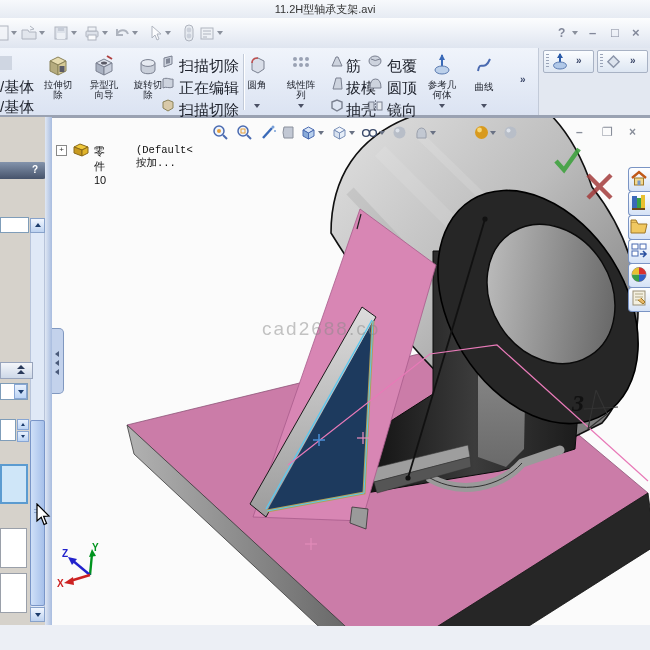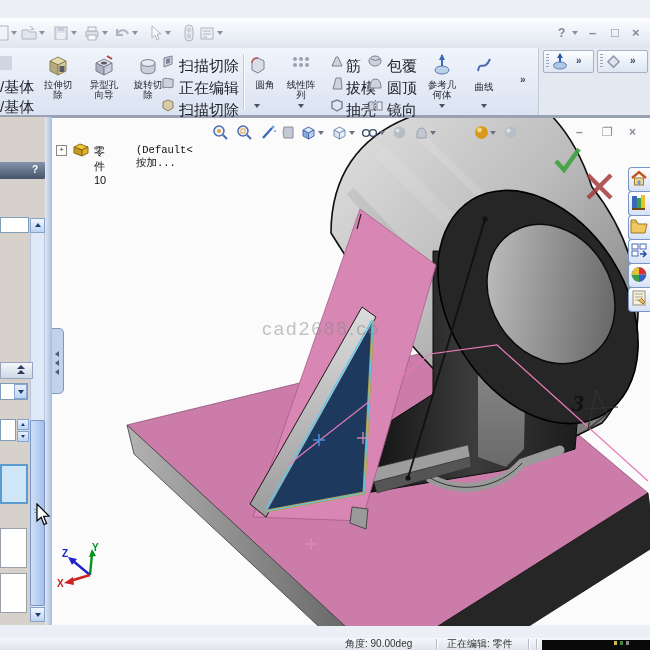--- a/index.html
+++ b/index.html
@@ -56,20 +56,23 @@
     border-top:none;border-radius:0 0 4px 4px;font-size:9.5px;color:#222;text-align:center;line-height:11px;}
   #statusbar{left:0;top:638px;width:650px;height:12px;background:linear-gradient(#f5f7fa,#e0e4eb);}
   .stattext{position:absolute;top:0;font-size:10px;color:#333;line-height:12px;white-space:nowrap;}
   .statsep{position:absolute;top:1px;width:1px;height:10px;background:#b4bac4;border-right:1px solid #fff;}
 </style>
 </head>
 <body>
 
 <div id="app">
 
+  <div id="titlebar" class="abs">
+    <span>11.2H型轴承支架.avi</span>
+  </div>
 
   <div id="stdbar" class="abs">
     <svg class="tbico" style="left:-6px" viewBox="0 0 18 18">
         <rect x="4" y="2" width="10" height="14" fill="#f2f4f8" stroke="#9aa0ac"></rect>
       </svg>
     <span class="caret" style="left:11px"></span>
     <svg class="tbico" style="left:20px" viewBox="0 0 18 18">
         <path d="M2,6 L8,6 L9,8 L16,8 L16,15 L2,15 Z" fill="#dfe3ea" stroke="#9aa0ac"></path>
         <path d="M10,2 L14,5 L10,6" fill="none" stroke="#9aa0ac"></path>
       </svg>
@@ -158,21 +161,21 @@
         <path d="M2,3 L7,1 L12,3 L12,9 L7,12 L2,9 Z" fill="#d8c9a8" stroke="#8a8258"></path>
       </svg>
     <div class="cmrowlab" style="left:179px;top:53px">扫描切除</div>
 
     <div class="vsep" style="left:243px"></div>
 
     <svg class="abs" style="left:248px;top:7px" width="20" height="20" viewBox="0 0 20 20">
         <path d="M4,8 Q4,3 10,3 L16,6 L16,14 L10,18 L4,15 Z" fill="#d9dee8" stroke="#7a8090"></path>
         <path d="M4,8 Q4,3 10,3" fill="none" stroke="#c05050" stroke-width="1.6"></path>
       </svg>
-    <div class="cmlabel" style="left:248px;top:32px;width:34px">圆角</div>
+    <div class="cmlabel" style="left:240px;top:32px;width:34px">圆角</div>
     <span class="cmcaret" style="left:254px;top:56px"></span>
 
     <svg class="abs" style="left:291px;top:8px" width="20" height="16" viewBox="0 0 20 16">
         <g fill="#9aa2b4">
           <circle cx="4" cy="3" r="2"></circle>
           <circle cx="10" cy="3" r="2"></circle>
           <circle cx="16" cy="3" r="2"></circle>
           <circle cx="4" cy="9" r="2"></circle>
           <circle cx="10" cy="9" r="2"></circle>
           <circle cx="16" cy="9" r="2"></circle>
@@ -537,26 +540,14 @@
     <div class="abs" style="left: 0px; top: 347px; width: 28px; height: 40px; border: 2px solid rgb(91, 155, 208); box-sizing: border-box; background: rgb(207, 230, 248);" id="hlbox"></div>
     <div class="pbox" style="left:0;top:411px;width:27px;height:40px;border-color:#9aa0aa"></div>
     <div class="pbox" style="left:0;top:456px;width:27px;height:40px;border-color:#9aa0aa"></div>
   </div>
 
   <svg class="abs" style="left:36px;top:503px;z-index:50" width="16" height="24" viewBox="0 0 16 24">
     <polygon points="1,1 1,18 5.2,14.2 8,21.5 10.6,20.4 7.6,13.3 13,13" fill="#fff" stroke="#000" stroke-width="1.2"></polygon>
   </svg>
 
 
-  <div id="statusbar" class="abs">
-    <span class="stattext" style="left:345px">角度: 90.00deg</span>
-    <span class="statsep" style="left:436px"></span>
-    <span class="stattext" style="left:447px">正在编辑: 零件</span>
-    <span class="statsep" style="left:528px"></span>
-    <span class="statsep" style="left:536px"></span>
-    <div class="abs" style="left:542px;top:2px;width:108px;height:10px;background:#0a0a0a">
-      <div class="abs" style="left:72px;top:1px;width:3px;height:4px;background:#d4b84a"></div>
-      <div class="abs" style="left:78px;top:1px;width:3px;height:4px;background:#3a8a3a"></div>
-      <div class="abs" style="left:84px;top:1px;width:3px;height:4px;background:#888"></div>
-    </div>
-  </div>
 
 </div>
 
 </body></html>

